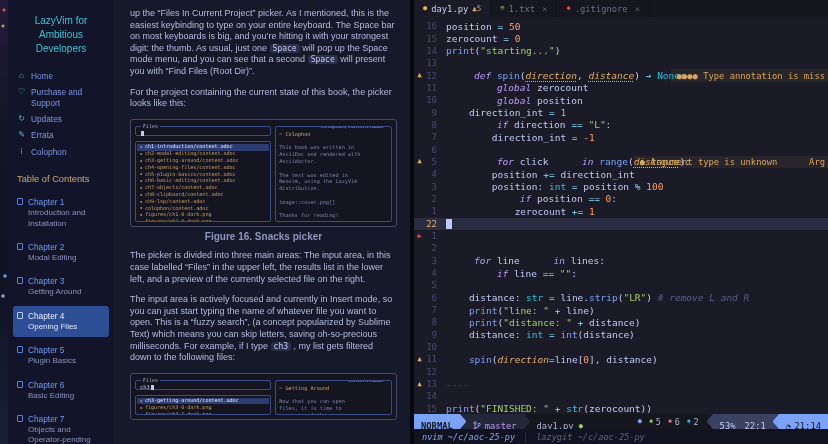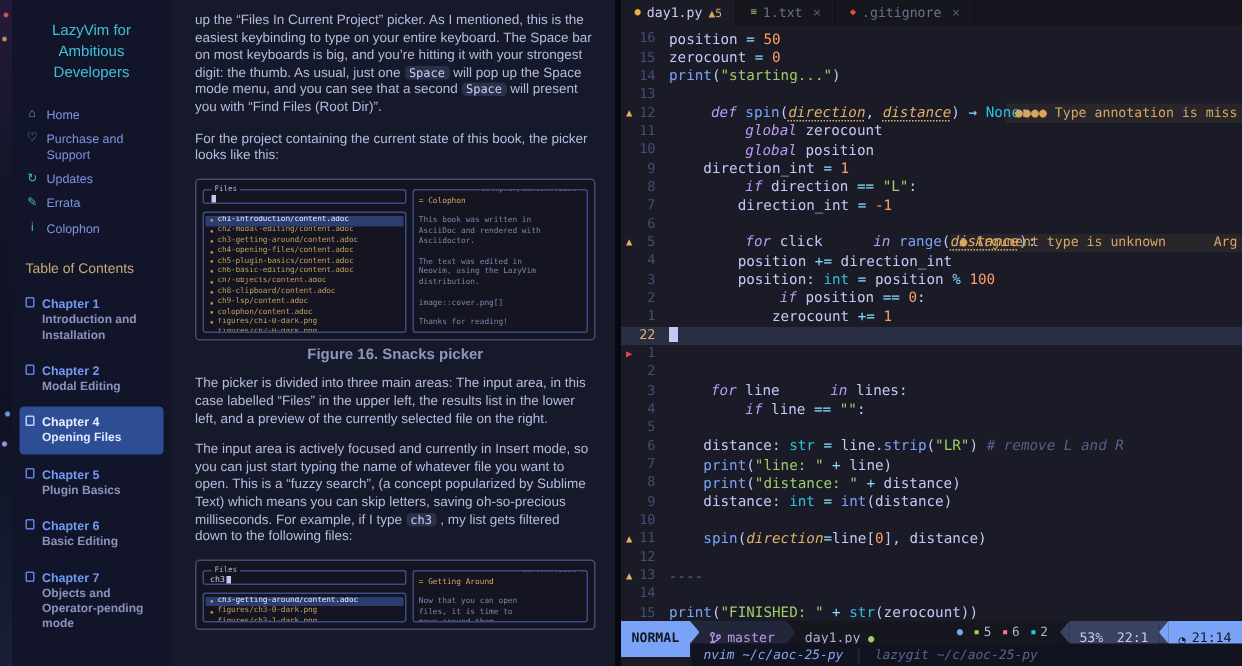--- a/index.html
+++ b/index.html
@@ -28,21 +28,21 @@
   .sidebar { width:106px; flex:none; background:#12152a; padding:12px 5px 0; overflow:hidden; }
   .site-title { color:#3fc0d6; font-size:10px; line-height:1.4; text-align:center; margin:2px 2px 12px; }
   .menu-item { display:flex; align-items:flex-start; gap:5px; padding:3px 4px; color:#7d94e0;
     font-size:8.3px; line-height:1.25; border-radius:3px; }
   .menu-icon { color:#49b3d6; font-size:8px; width:9px; flex:none; text-align:center; }
   .toc-header { color:#c9a972; font-size:9.3px; margin:14px 4px 8px; }
   .chapter { display:flex; gap:5px; padding:5px 4px; border-radius:3px; margin-bottom:3px; }
   .chapter.active { background:#2d4d95; }
   .chapter-icon { width:6px; height:7px; border:1px solid #5f82e0; border-radius:1px; margin-top:1px; flex:none; }
   .chapter.active .chapter-icon { border-color:#bcd0ff; }
-  .chapter-text { display:flex; flex-direction:column; gap:1px;font-weight:bold; }
+  .chapter-text { display:flex; flex-direction:column; gap:1px; }
   .chapter-num { color:#6f9bf5; font-size:8.3px; }
   .chapter-title { color:#8b93bd; font-size:8px; line-height:1.3; }
   .chapter.active .chapter-num { color:#e8eeff; }
   .chapter.active .chapter-title { color:#dfe7ff; }
 
   .content { flex:1; padding:8px 13px 1px 16px; color:#b3bcdf; font-size:9px; line-height:11.6px; overflow:hidden; }
   .content p { margin:0 0 9px; }
   .chip { background:#2a2f4a; border-radius:3px; padding:0 3px; font-family:"DejaVu Sans Mono", monospace;
     font-size:8px; color:#c6cdf2; white-space:nowrap; }
 
@@ -120,21 +120,21 @@
   .badge-icon { font-size:7px; line-height:1; }
   .badge-count { color:#aeb6d9; font-size:8.5px; }
   .arrL { width:0; flex:none; border-top:7.5px solid transparent; border-bottom:7.5px solid transparent; border-right:6px solid; }
   .to-pos { border-right-color:#3b4261; background:#16161e; }
   .seg-pos { background:#3b4261; color:#c2c9ef; gap:9px; }
   .to-time { border-right-color:#7aa2f7; background:#3b4261; }
   .seg-time { background:#7aa2f7; color:#15161e; gap:4px; }
   .clock { font-size:8px; }
 
   .termbar { height:15px; flex:none; background:#121320; display:flex; align-items:center;
-    font-family:"DejaVu Sans Mono", monospace; font-size:8.6px; font-style:italic; padding:0 8px;margin-left:47px; }
+    font-family:"DejaVu Sans Mono", monospace; font-size:8.6px; font-style:italic; padding:0 8px; }
   .term-item { color:#5b6387; padding-right:10px; }
   .term-item + .term-item { border-left:1px solid #252a45; padding-left:10px; }
   .term-active { color:#87a4f0; }
 </style>
 </head>
 <body>
 
 <div class="screen">
   <div class="wallpaper"></div>
 
@@ -170,20 +170,27 @@
             <span class="chapter-text">
               <span class="chapter-num">Chapter 1</span>
               <span class="chapter-title">Introduction and Installation</span>
             </span>
           </div>
           <div class="chapter">
             <span class="chapter-icon"></span>
             <span class="chapter-text">
               <span class="chapter-num">Chapter 2</span>
               <span class="chapter-title">Modal Editing</span>
+            </span>
+          </div>
+          <div class="chapter">
+            <span class="chapter-icon"></span>
+            <span class="chapter-text">
+              <span class="chapter-num">Chapter 3</span>
+              <span class="chapter-title">Getting Around</span>
             </span>
           </div>
           <div class="chapter active">
             <span class="chapter-icon"></span>
             <span class="chapter-text">
               <span class="chapter-num">Chapter 4</span>
               <span class="chapter-title">Opening Files</span>
             </span>
           </div>
           <div class="chapter">

